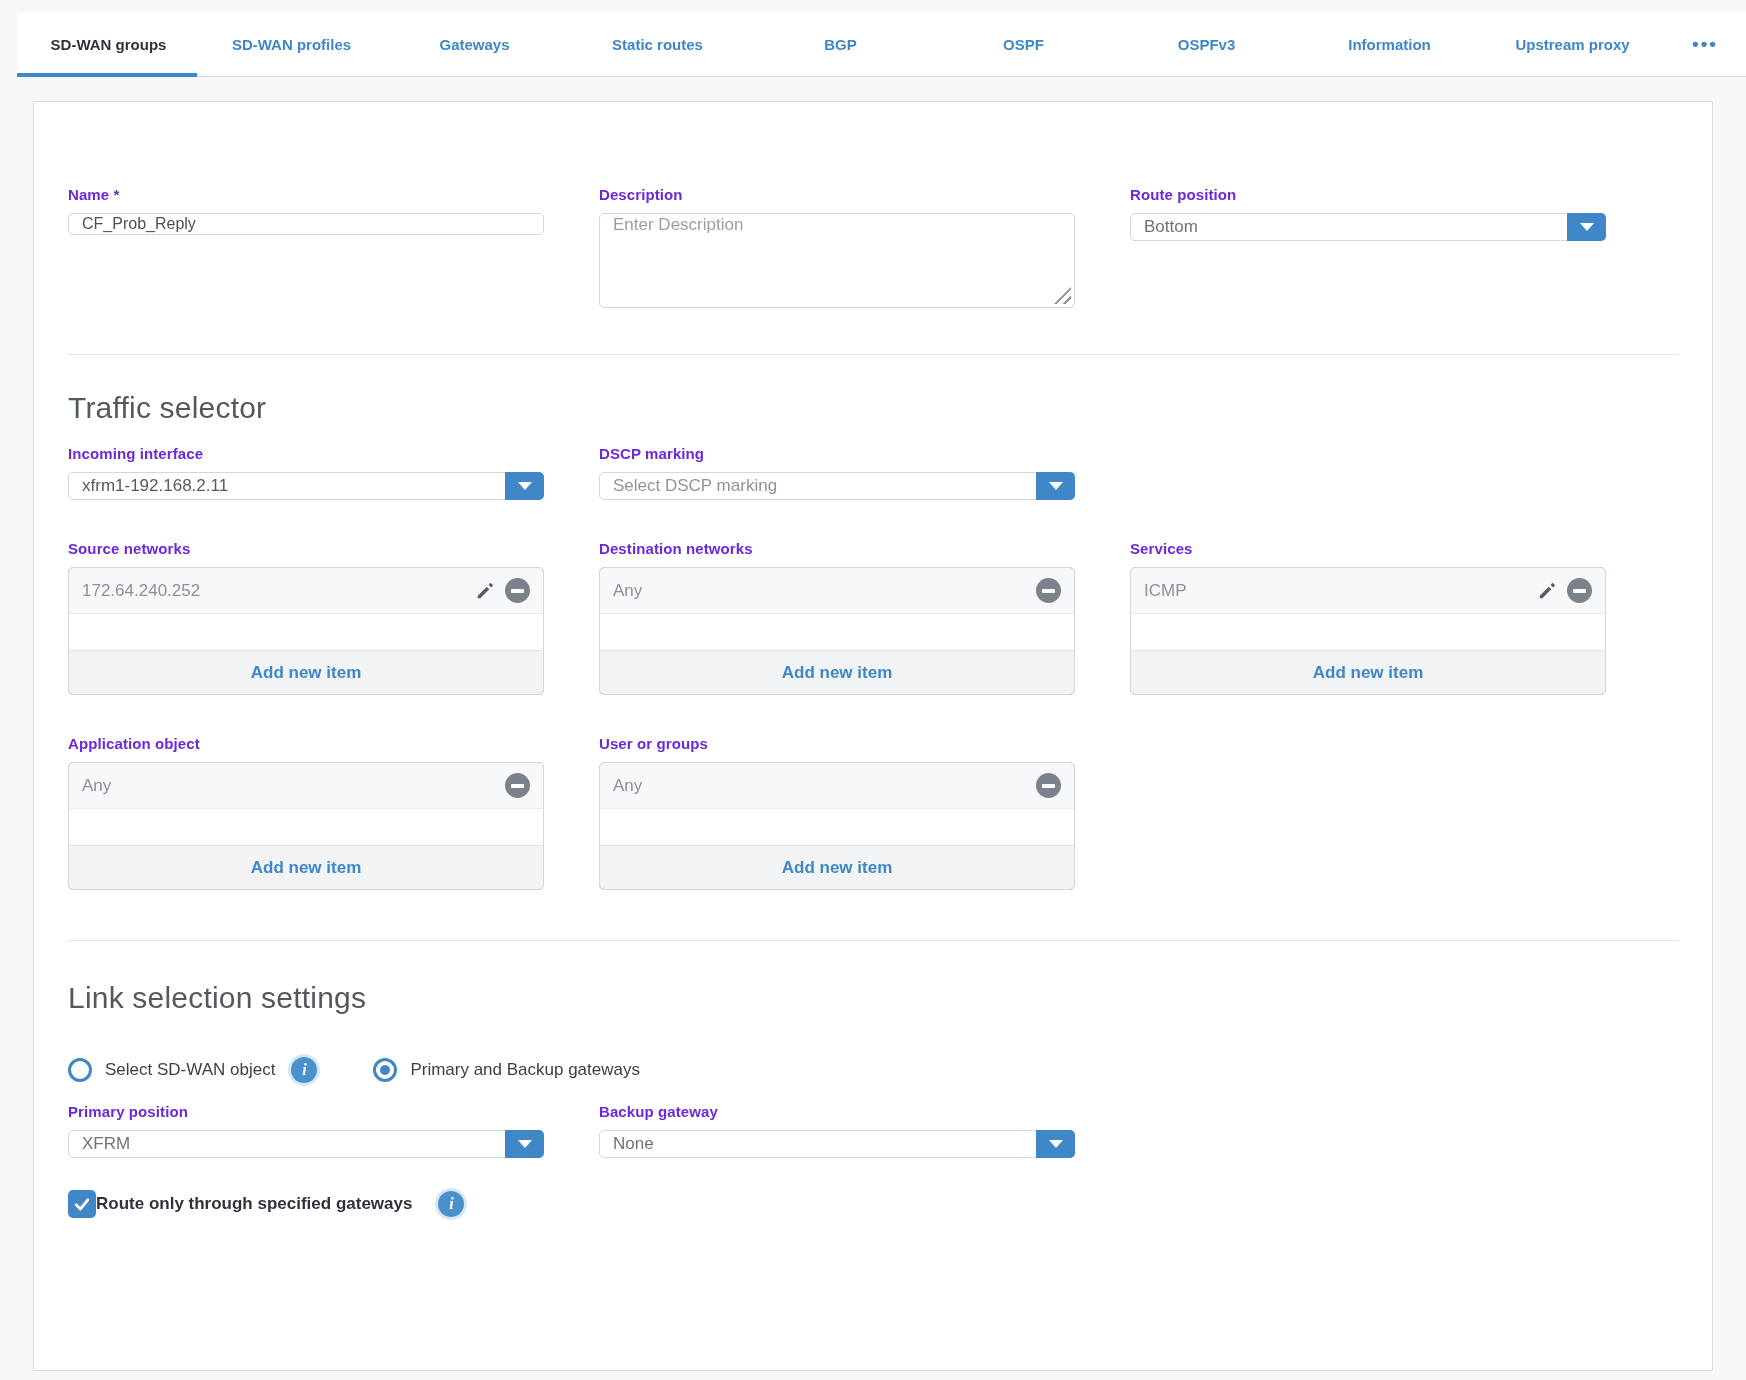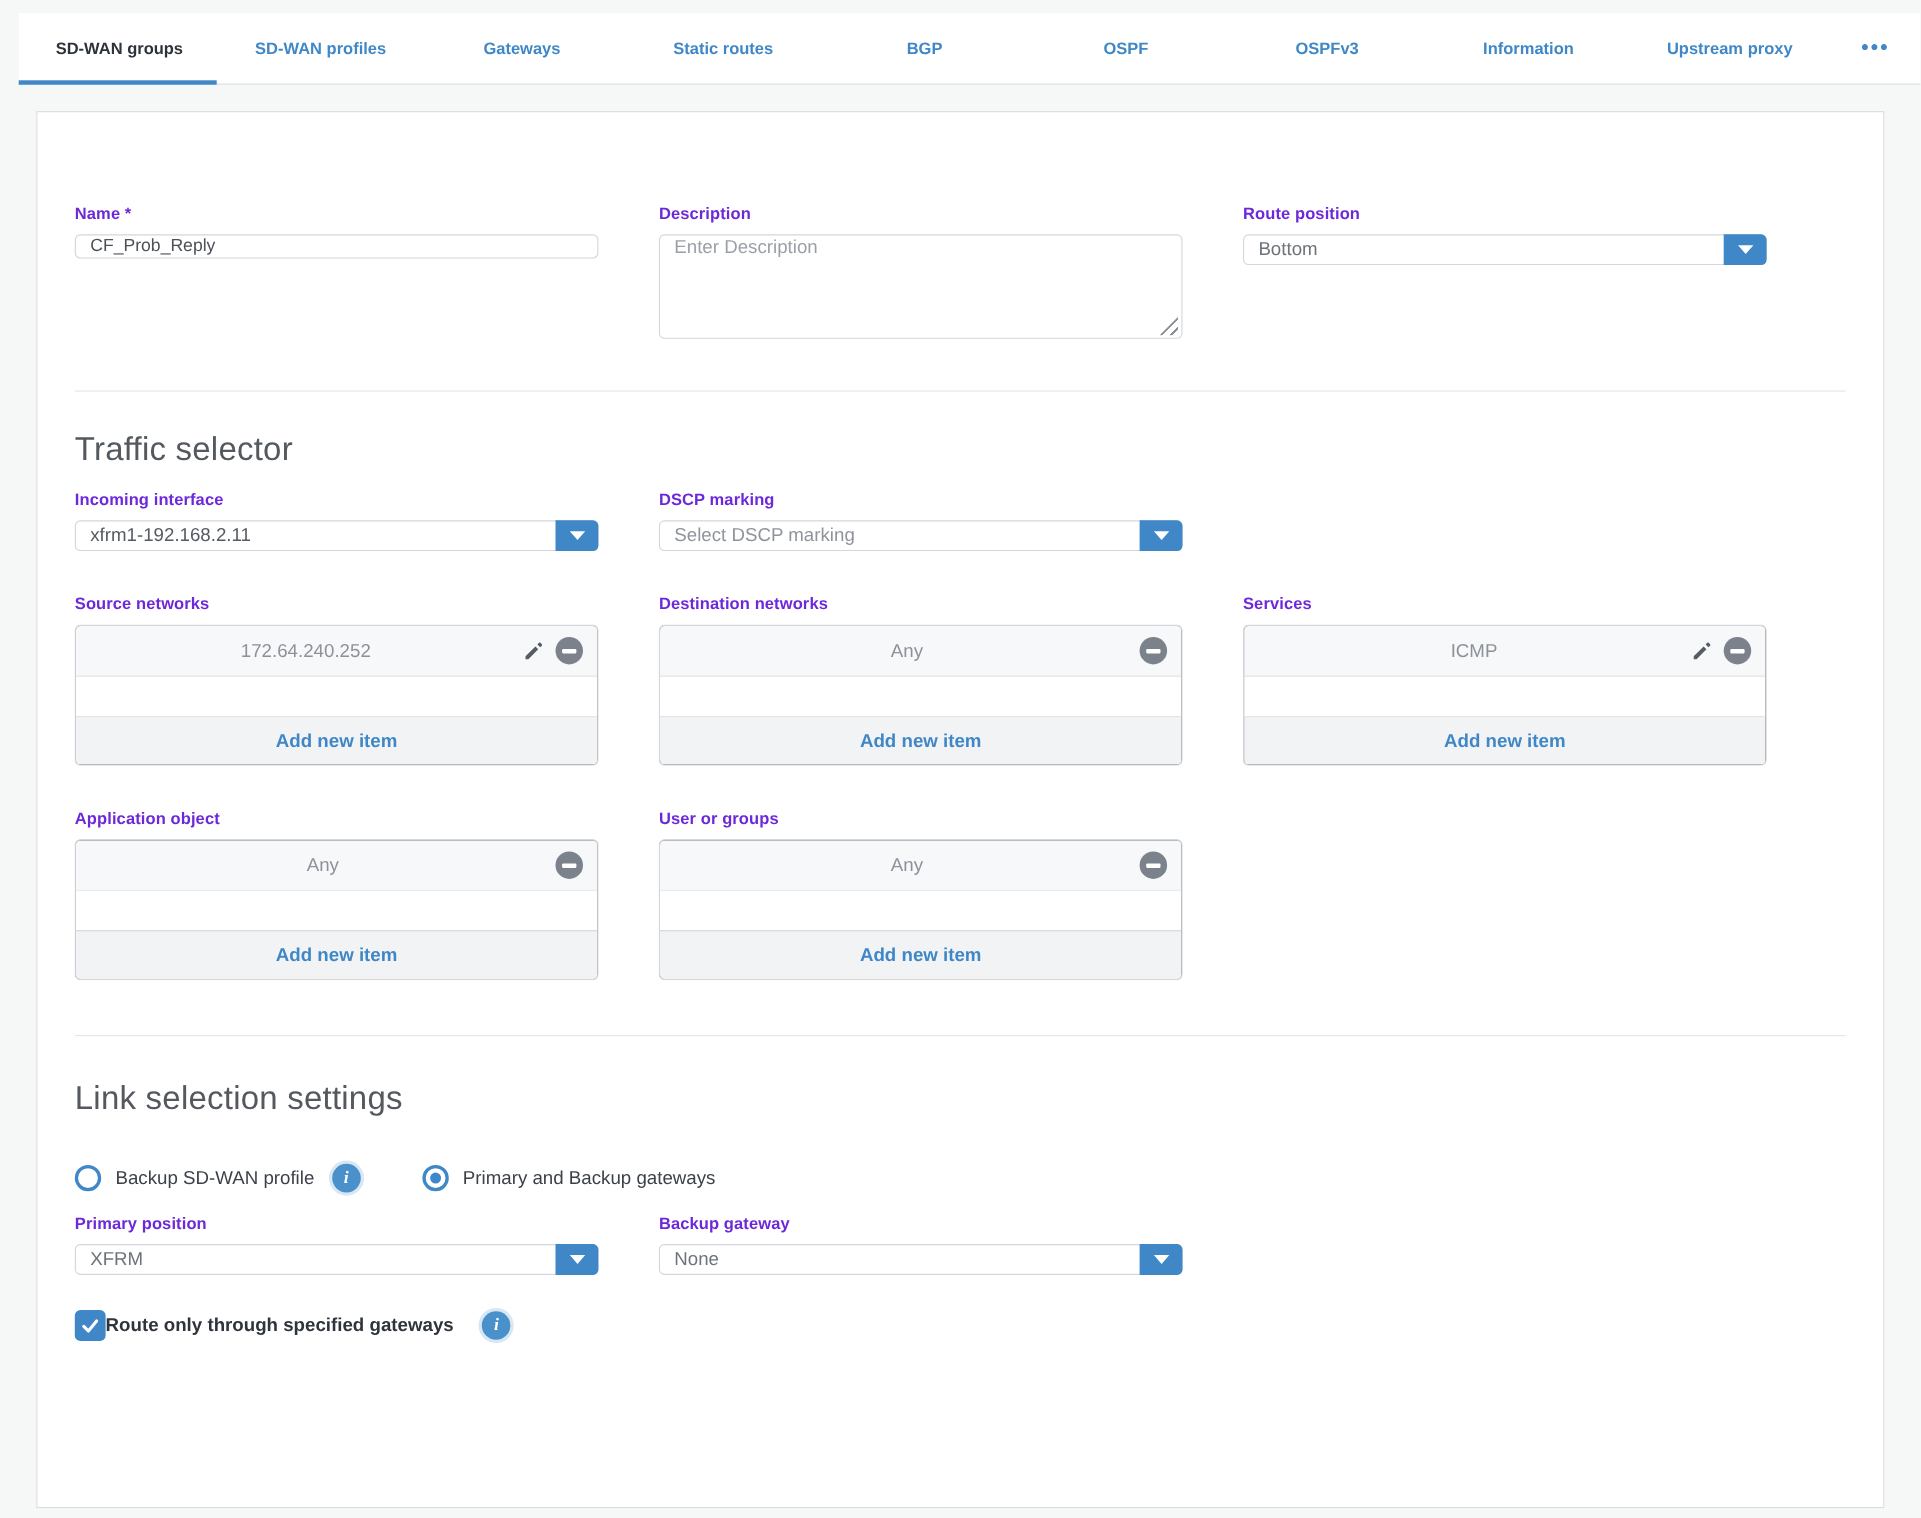--- a/index.html
+++ b/index.html
@@ -43,21 +43,21 @@
   .dd-caret { width:0; height:0; border-left:7px solid transparent; border-right:7px solid transparent; border-top:8px solid #fff; }
 
   .divider { border:none; border-top:1px solid #e3e5e8; margin-top:42px; }
 
   h2.section { font-size:30px; font-weight:300; color:#54595f; margin-top:36px; letter-spacing:.2px; }
 
   .row-fields { margin-top:20px; }
   .row-lists  { margin-top:40px; }
 
   
-  .listbox { border:1px solid #d3d6da; border-radius:5px; overflow:hidden; background:#737373;text-align:center; }
+  .listbox { border:1px solid #d3d6da; border-radius:5px; overflow:hidden; background:#ef4444; }
   .list-item { height:46px; background:#f7f8f9; border-bottom:1px solid #e9ebed; display:flex; align-items:center; padding:0 13px; }
   .li-text { flex:1; font-size:17px; color:#8c919a; }
   .li-icons { display:flex; align-items:center; gap:9px; }
   .icon-pencil { width:22px; height:22px; display:flex; align-items:center; justify-content:center; cursor:pointer; }
   .icon-minus { width:25px; height:25px; border-radius:50%; background:#7c828b; position:relative; cursor:pointer; }
   .icon-minus::after { content:""; position:absolute; left:6px; right:6px; top:10.5px; height:4px; background:#fff; border-radius:1px; }
   .list-fill { height:36px; background:#fff; }
   .list-add { height:44px; background:#f2f3f5; border-top:1px solid #e3e5e8; display:flex; align-items:center; justify-content:center;
               color:#3f87c6; font-size:17px; font-weight:700; cursor:pointer; }
 
@@ -226,21 +226,21 @@
     <div></div>
   </div>
 
   <hr class="divider" style="margin-top:50px;">
 
   <h2 class="section" style="margin-top:40px;">Link selection settings</h2>
 
   <div class="radio-row">
     <span class="radio-item">
       <span class="radio"></span>
-      <span class="radio-label">Backup SD-WAN profile</span>
+      <span class="radio-label">Select SD-WAN object</span>
     </span>
     <span class="info-icon">i</span>
     <span class="radio-item">
       <span class="radio selected"></span>
       <span class="radio-label">Primary and Backup gateways</span>
     </span>
   </div>
 
   <div class="grid3 row-fields">
     <div class="field">

